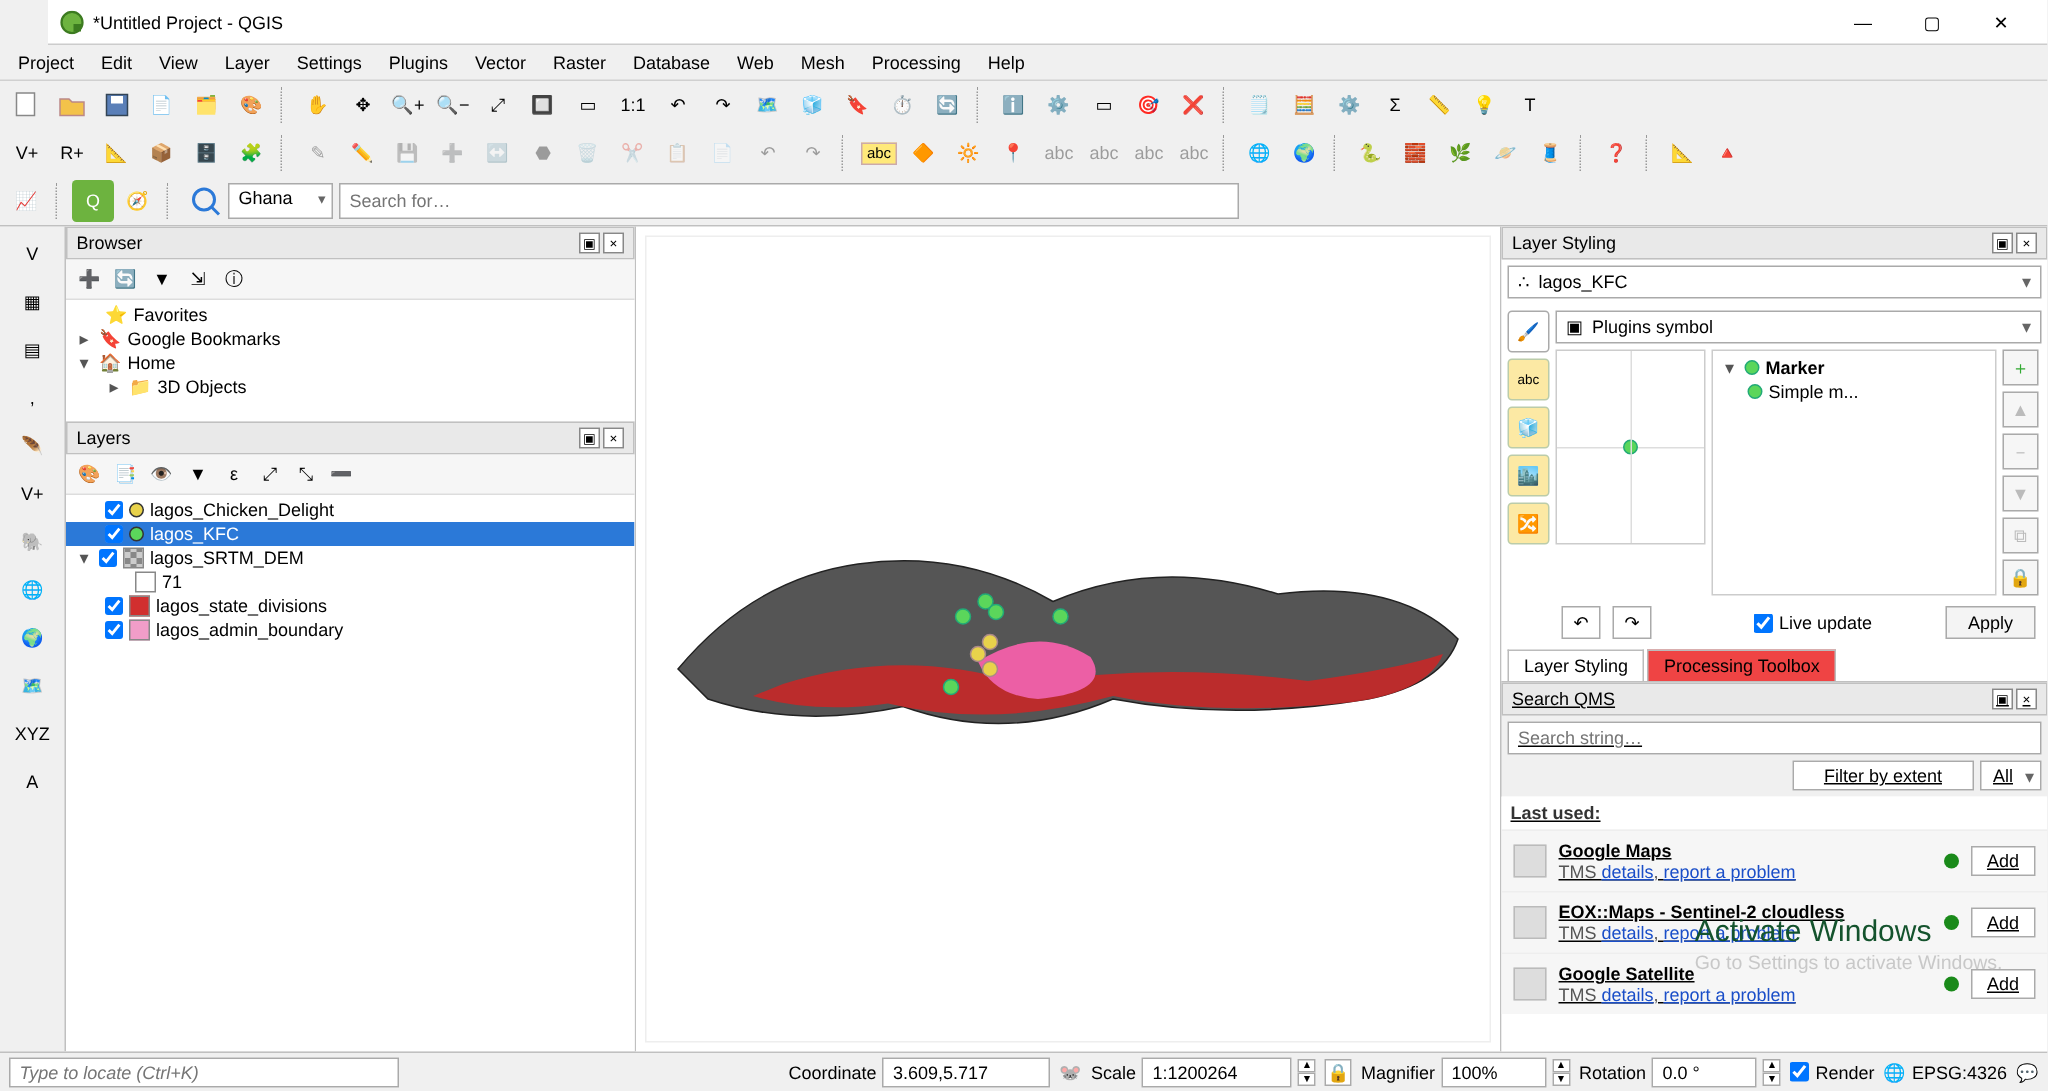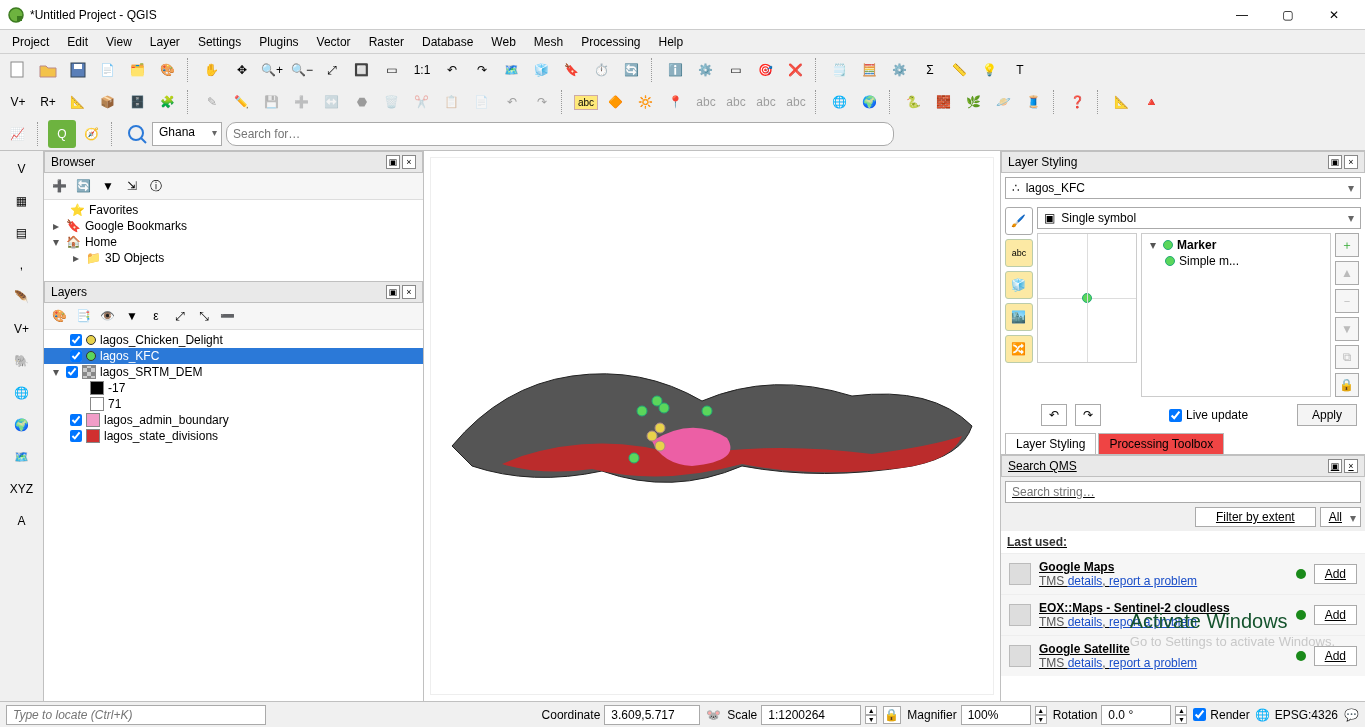--- a/index.html
+++ b/index.html
@@ -1,19 +1,19 @@
 <!DOCTYPE html>
 <html><head>
 <meta charset="utf-8">
 <style>
 * { box-sizing: border-box; margin: 0; padding: 0; font-family: "Segoe UI", Tahoma, sans-serif; font-size: 12px; }
 body { width: 1365px; height: 727px; background: #f0f0f0; display: flex; flex-direction: column; overflow: hidden; }
 
 
-.titlebar { height: 30px; background: #fff; display: flex; align-items: center; padding: 0 8px; border-bottom: 1px solid #ccc; }
+.titlebar { height: 30px; background: #fff; display: flex; align-items: center; padding: 0 8px; border-bottom: 1px solid #ccc; margin-left: 32px; }
 .titlebar .qlogo { width: 16px; height: 16px; margin-right: 6px; }
 .titlebar .title { flex: 1; color: #000; }
 .titlebar .winbtn { width: 46px; height: 30px; display:flex; align-items:center; justify-content:center; color:#000; }
 
 
 .menubar { height: 24px; background: #f0f0f0; display: flex; align-items: center; padding: 0 4px; gap: 2px; border-bottom:1px solid #d0d0d0; }
 .menubar .menu { padding: 3px 8px; }
 
 
 .toolbars { background: #f0f0f0; display:flex; flex-direction:column; border-bottom:1px solid #c0c0c0; }
@@ -103,21 +103,21 @@
 .qms-item .txt .s a { color:#1a4ec8; text-decoration:underline; }
 .qms-item .status { width:10px; height:10px; border-radius:50%; background:#1a8a1a; }
 .qms-item .addbtn { border:1px solid #aaa; background:#fff; padding:2px 10px; }
 .watermark { position:absolute; right:30px; bottom:50px; color:#bbb; font-size:18px; text-align:left; pointer-events:none; line-height:1.3; }
 
 
 .statusbar { height:26px; background:#f0f0f0; border-top:1px solid #c0c0c0; display:flex; align-items:center; padding:0 6px; gap:6px; }
 .statusbar .locator { flex:0 0 260px; }
 .statusbar .locator input { width:100%; height:20px; border:1px solid #aaa; padding:2px 6px; color:#888;font-style:italic; }
 .statusbar .grp { display:flex; align-items:center; gap:4px; }
-.statusbar input.sval { height:20px; border:1px solid #aaa; padding:2px 6px; width:96px; }
+.statusbar input.sval { height:20px; border:1px solid #aaa; padding:2px 6px; width:112px; }
 .statusbar .spin { width:12px; display:flex; flex-direction:column; }
 .statusbar .spin span { height:9px; border:1px solid #aaa; font-size:7px; line-height:7px; text-align:center; background:#fff; }
 .statusbar .lockbtn { width:18px; height:18px; border:1px solid #aaa; background:#fff; display:flex; align-items:center; justify-content:center; }
 .statusbar .spacer { flex:1; }
 </style>
 </head>
 <body>
 
 <div class="titlebar">
   <svg class="qlogo" viewBox="0 0 16 16">
@@ -249,21 +249,21 @@
     <div class="tsep"></div>
     <div class="tbtn" style="background:#6db33f;color:#fff">Q</div>
     <div class="tbtn">🧭</div>
     <div class="tsep"></div>
     <div class="search-combo">
       <svg width="22" height="22">
           <circle cx="10" cy="10" r="7" fill="none" stroke="#2b79d8" stroke-width="2"></circle>
           <line x1="15" y1="15" x2="20" y2="20" stroke="#2b79d8" stroke-width="2"></line>
         </svg>
       <div class="combo">Ghana</div>
-      <input type="text" style="width: 668px; border-radius: 10px;" placeholder="Search for…">
+      <input type="text" style="width: 600px;" placeholder="Search for…">
     </div>
   </div>
 </div>
 
 <div class="main">
 
   <div class="lefttools">
     <div class="lbtn">V</div>
     <div class="lbtn">▦</div>
     <div class="lbtn">▤</div>
@@ -356,40 +356,34 @@
             </li>
             <li class="tree-row">
               <span class="expander">▾</span>
               <input type="checkbox" class="chk" checked="" style="">
               <span class="swatch" style="background:repeating-conic-gradient(#888 0 25%,#ccc 0 50%) 0/8px 8px"></span>
               <span class="lbl">lagos_SRTM_DEM</span>
             </li>
             <li class="tree-row">
               <span class="tree-indent"></span>
               <span class="tree-indent"></span>
-              <span class="swatch" style="background:#000000"></span>
-              <span class="lbl">-17</span>
-            </li>
-            <li class="tree-row">
-              <span class="tree-indent"></span>
-              <span class="tree-indent"></span>
               <span class="swatch" style="background:#ffffff"></span>
               <span class="lbl">71</span>
+            </li>
+            <li class="tree-row">
+              <span class="tree-indent"></span>
+              <input type="checkbox" class="chk" checked="" style="">
+              <span class="swatch" style="background:#d12f2f"></span>
+              <span class="lbl">lagos_state_divisions</span>
             </li>
             <li class="tree-row">
               <span class="tree-indent"></span>
               <input type="checkbox" class="chk" checked="" style="">
               <span class="swatch" style="background:#f19dc8"></span>
               <span class="lbl">lagos_admin_boundary</span>
-            </li>
-            <li class="tree-row">
-              <span class="tree-indent"></span>
-              <input type="checkbox" class="chk" checked="" style="">
-              <span class="swatch" style="background:#d12f2f"></span>
-              <span class="lbl">lagos_state_divisions</span>
             </li>
           </ul>
       </div>
     </div>
   </div>
 
   <div class="canvas-wrap">
     <div class="canvas">
       <svg class="mapimg" width="540" height="160" viewBox="0 0 540 160">
         <path d="M10 100 Q60 40 130 30 Q200 20 260 55 Q330 25 410 50 Q490 40 530 80 Q520 110 470 120 Q380 135 300 120 Q230 150 160 125 Q90 140 30 120 Z" fill="#555" stroke="#222"></path>
@@ -426,21 +420,21 @@
           <div class="vtab">
               <span style="font-size:9px">abc</span>
             </div>
           <div class="vtab">🧊</div>
           <div class="vtab">🏙️</div>
           <div class="vtab">🔀</div>
         </div>
         <div class="style-body-col">
           <div class="symbol-combo">
             <span>▣</span>
-            <span>Single symbol</span>
+            <span>Plugins symbol</span>
           </div>
           <div class="symbol-row">
             <div class="preview">
                 <div class="dot"></div>
               </div>
             <div class="marker-tree">
               <div class="mrow">
                   <span class="expander">▾</span>
                   <span style="width:10px;height:10px;background:#5bd65b;border-radius:50%;display:inline-block;border:1px solid #2a7"></span>
                   <b>Marker</b>

